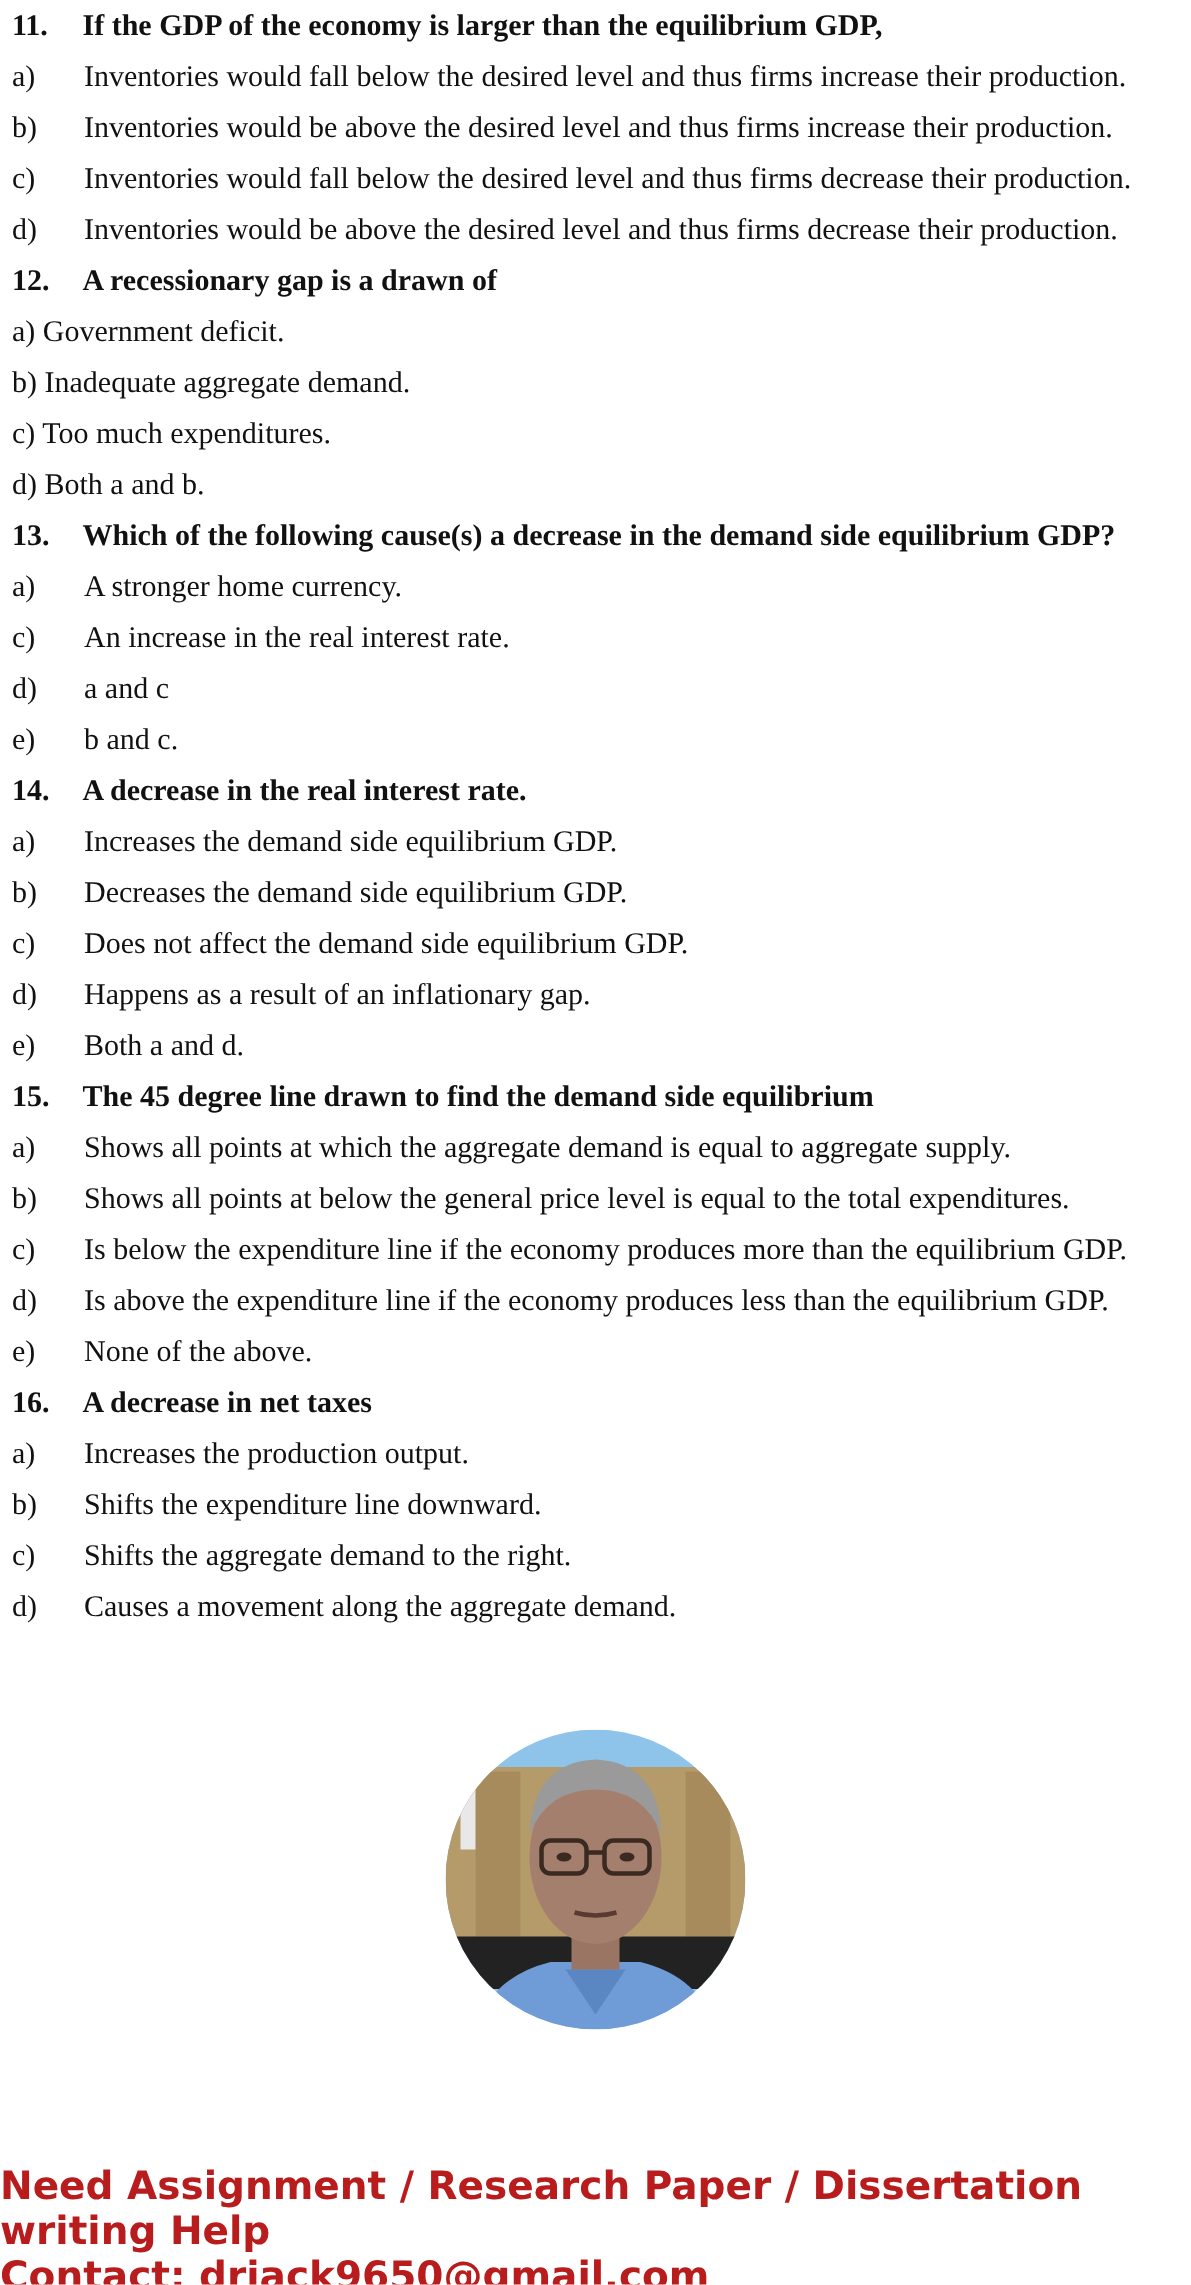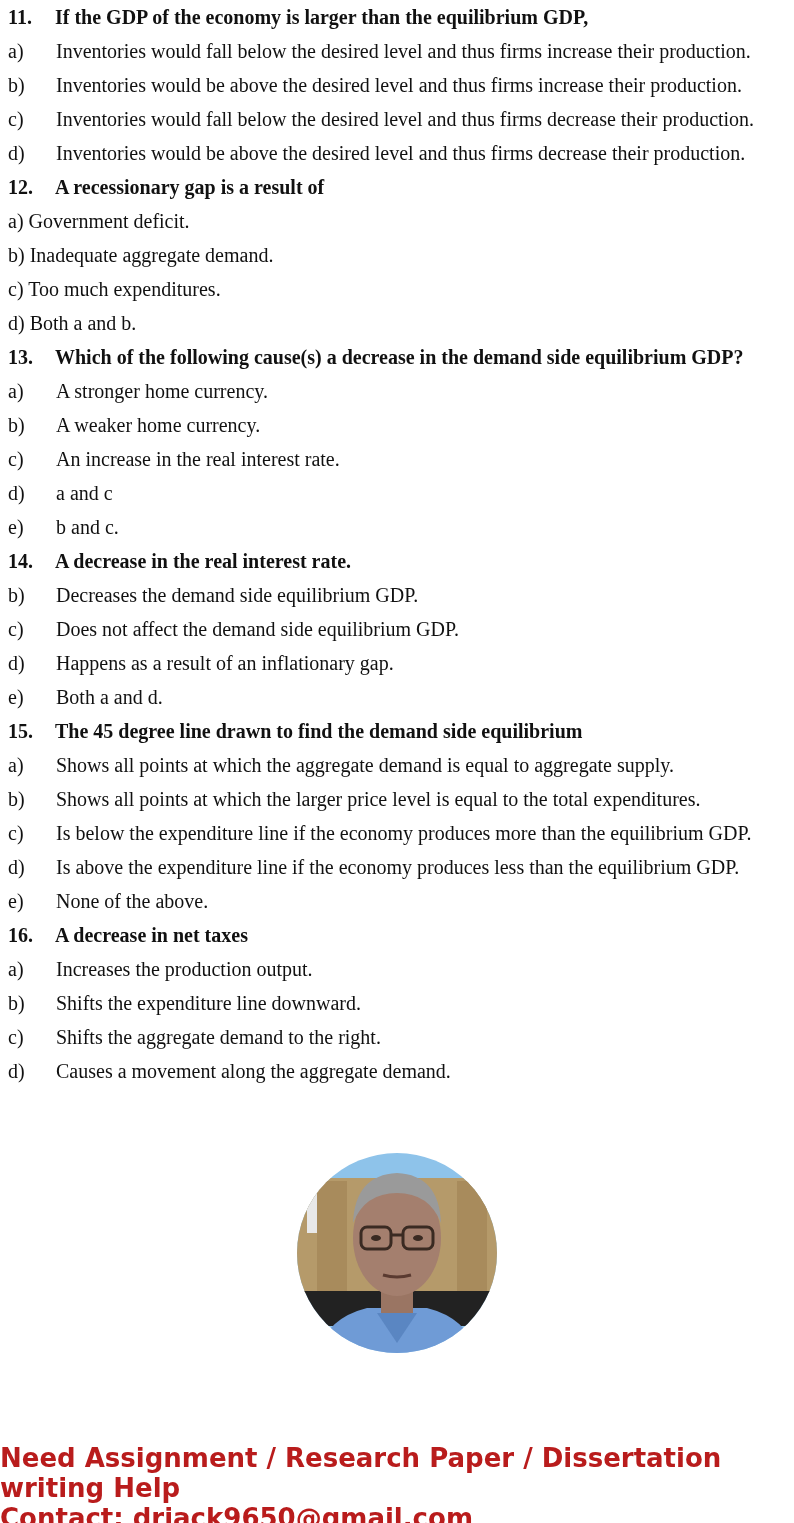--- a/index.html
+++ b/index.html
@@ -72,49 +72,49 @@
 
   <div class="line q">
     <span class="num">11.</span><span class="qtext">If the GDP of the economy is larger than the equilibrium GDP,</span>
   </div>
   <div class="line opt"><span class="lbl">a)</span><span>Inventories would fall below the desired level and thus firms increase their production.</span></div>
   <div class="line opt"><span class="lbl">b)</span><span>Inventories would be above the desired level and thus firms increase their production.</span></div>
   <div class="line opt"><span class="lbl">c)</span><span>Inventories would fall below the desired level and thus firms decrease their production.</span></div>
   <div class="line opt"><span class="lbl">d)</span><span>Inventories would be above the desired level and thus firms decrease their production.</span></div>
 
   <div class="line q">
-    <span class="num">12.</span><span class="qtext">A recessionary gap is a result of</span>
+    <span class="num">12.</span><span class="qtext">A recessionary gap is a drawn of</span>
   </div>
   <div class="line opt opt-inline"><span class="lbl">a)</span> <span>Government deficit.</span></div>
   <div class="line opt opt-inline"><span class="lbl">b)</span> <span>Inadequate aggregate demand.</span></div>
   <div class="line opt opt-inline"><span class="lbl">c)</span> <span>Too much expenditures.</span></div>
   <div class="line opt opt-inline"><span class="lbl">d)</span> <span>Both a and b.</span></div>
 
   <div class="line q">
     <span class="num">13.</span><span class="qtext">Which of the following cause(s) a decrease in the demand side equilibrium GDP?</span>
   </div>
   <div class="line opt"><span class="lbl">a)</span><span>A stronger home currency.</span></div>
-  <div class="line opt"><span class="lbl">b)</span><span>A weaker home currency.</span></div>
   <div class="line opt"><span class="lbl">c)</span><span>An increase in the real interest rate.</span></div>
   <div class="line opt"><span class="lbl">d)</span><span>a and c</span></div>
   <div class="line opt"><span class="lbl">e)</span><span>b and c.</span></div>
 
   <div class="line q">
     <span class="num">14.</span><span class="qtext">A decrease in the real interest rate.</span>
   </div>
+  <div class="line opt"><span class="lbl">a)</span><span>Increases the demand side equilibrium GDP.</span></div>
   <div class="line opt"><span class="lbl">b)</span><span>Decreases the demand side equilibrium GDP.</span></div>
   <div class="line opt"><span class="lbl">c)</span><span>Does not affect the demand side equilibrium GDP.</span></div>
   <div class="line opt"><span class="lbl">d)</span><span>Happens as a result of an inflationary gap.</span></div>
   <div class="line opt"><span class="lbl">e)</span><span>Both a and d.</span></div>
 
   <div class="line q">
     <span class="num">15.</span><span class="qtext">The 45 degree line drawn to find the demand side equilibrium</span>
   </div>
   <div class="line opt"><span class="lbl">a)</span><span>Shows all points at which the aggregate demand is equal to aggregate supply.</span></div>
-  <div class="line opt"><span class="lbl">b)</span><span>Shows all points at which the larger price level is equal to the total expenditures.</span></div>
+  <div class="line opt"><span class="lbl">b)</span><span>Shows all points at below the general price level is equal to the total expenditures.</span></div>
   <div class="line opt"><span class="lbl">c)</span><span>Is below the expenditure line if the economy produces more than the equilibrium GDP.</span></div>
   <div class="line opt"><span class="lbl">d)</span><span>Is above the expenditure line if the economy produces less than the equilibrium GDP.</span></div>
   <div class="line opt"><span class="lbl">e)</span><span>None of the above.</span></div>
 
   <div class="line q">
     <span class="num">16.</span><span class="qtext">A decrease in net taxes</span>
   </div>
   <div class="line opt"><span class="lbl">a)</span><span>Increases the production output.</span></div>
   <div class="line opt"><span class="lbl">b)</span><span>Shifts the expenditure line downward.</span></div>
   <div class="line opt"><span class="lbl">c)</span><span>Shifts the aggregate demand to the right.</span></div>

